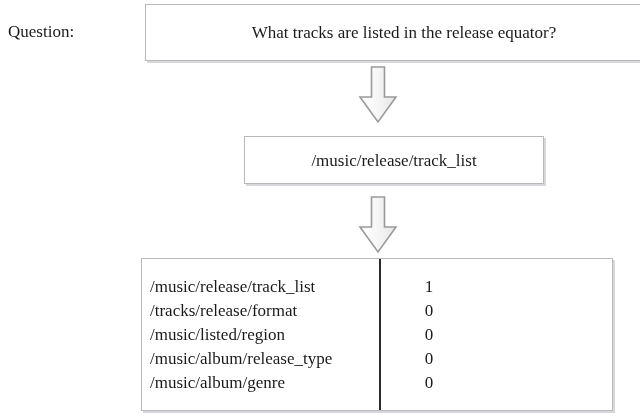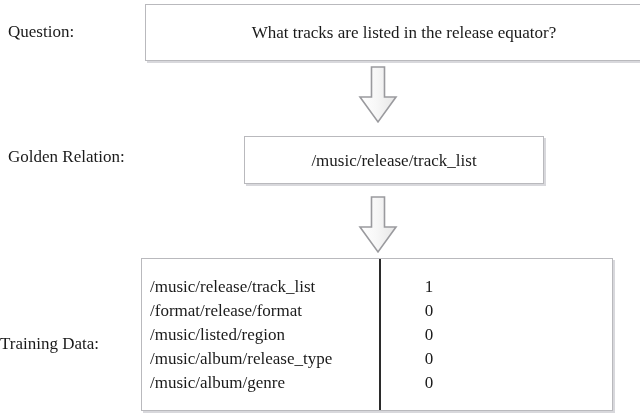--- a/index.html
+++ b/index.html
@@ -143,50 +143,48 @@
         <linearGradient id="agrad1" x1="0" y1="0" x2="1" y2="0">
           <stop offset="0%" stop-color="#ffffff"></stop>
           <stop offset="45%" stop-color="#f7f7f7"></stop>
           <stop offset="100%" stop-color="#e6e6e6"></stop>
         </linearGradient>
       </defs>
       <polygon points="13.5,1 26.5,1 26.5,31 38,31 20,56 2,31 13.5,31" fill="url(#agrad1)" stroke="#9a9a9e" stroke-width="1.6" stroke-linejoin="miter"></polygon>
     </svg>
   </div>
 
-  <div class="row-label" id="label-golden">Golden Relation:</div>
 
   <div class="box" id="golden-box">
     <div class="box-text">/music/release/track_list</div>
   </div>
 
   <div class="arrow" id="arrow-2">
     <svg viewBox="0 0 40 58" xmlns="http://www.w3.org/2000/svg">
       <defs>
         <linearGradient id="agrad2" x1="0" y1="0" x2="1" y2="0">
           <stop offset="0%" stop-color="#ffffff"></stop>
           <stop offset="45%" stop-color="#f7f7f7"></stop>
           <stop offset="100%" stop-color="#e6e6e6"></stop>
         </linearGradient>
       </defs>
       <polygon points="13.5,1 26.5,1 26.5,31 38,31 20,56 2,31 13.5,31" fill="url(#agrad2)" stroke="#9a9a9e" stroke-width="1.6" stroke-linejoin="miter"></polygon>
     </svg>
   </div>
 
-  <div class="row-label" id="label-training">Training Data:</div>
 
   <div class="box" id="training-box">
     <div class="table-divider"></div>
     <div class="table-rows" id="training-rows">
         <div class="t-row">
           <span class="t-relation">/music/release/track_list</span>
           <span class="t-value">1</span>
         </div>
         <div class="t-row">
-          <span class="t-relation">/format/release/format</span>
+          <span class="t-relation">/tracks/release/format</span>
           <span class="t-value">0</span>
         </div>
         <div class="t-row">
           <span class="t-relation">/music/listed/region</span>
           <span class="t-value">0</span>
         </div>
         <div class="t-row">
           <span class="t-relation">/music/album/release_type</span>
           <span class="t-value">0</span>
         </div>

